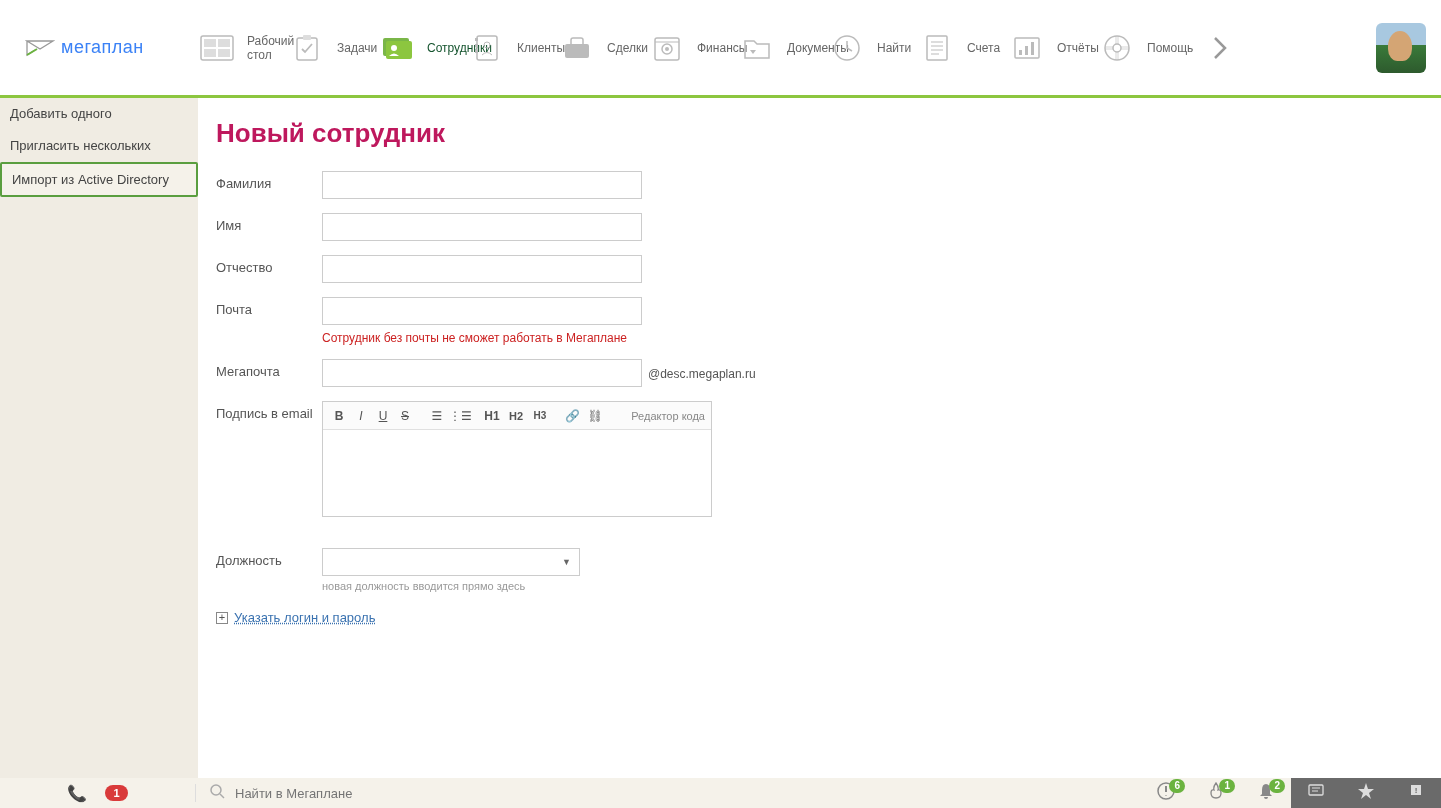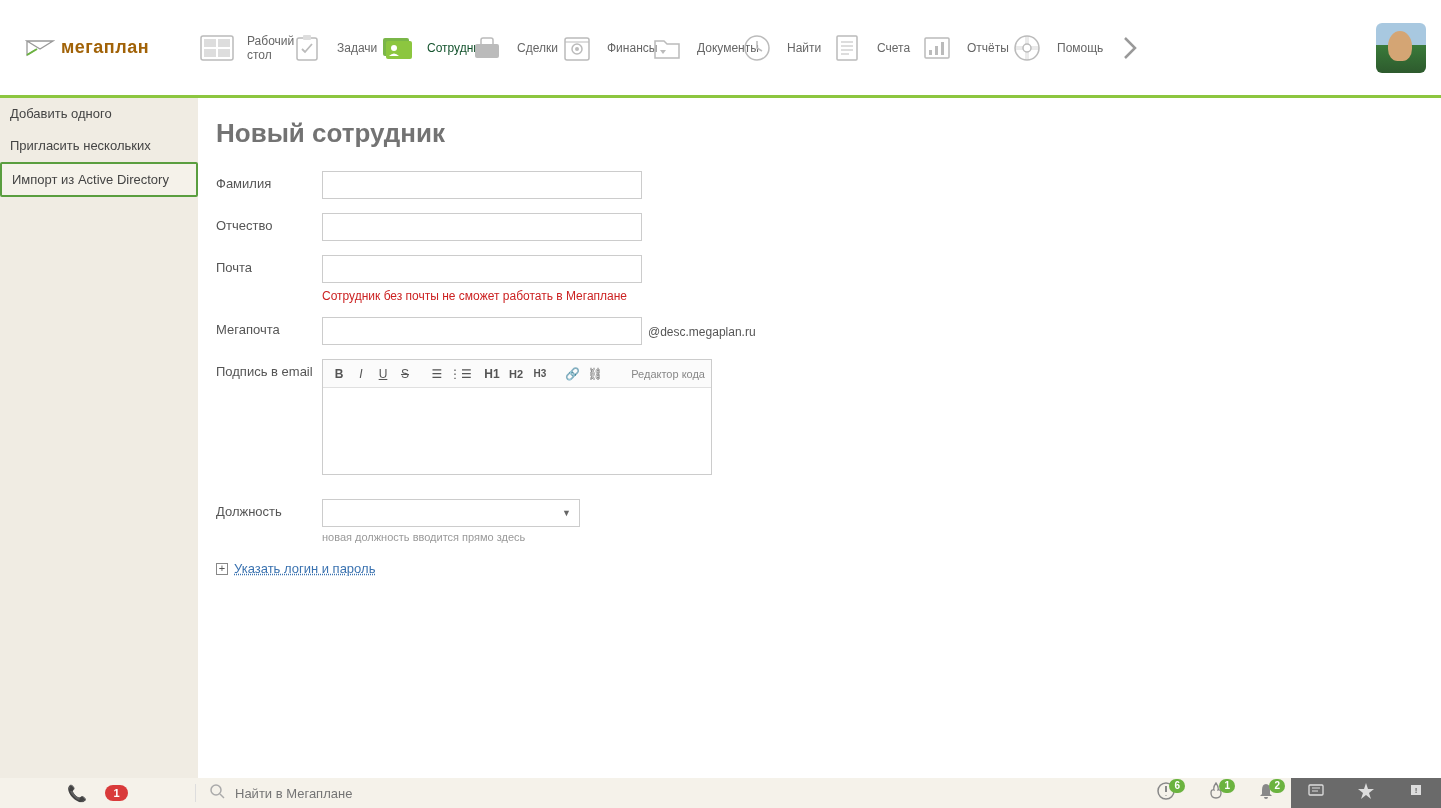--- a/index.html
+++ b/index.html
@@ -1,39 +1,39 @@
 <!DOCTYPE html>
 <html><head>
 <meta charset="utf-8">
 <style>
   * { box-sizing: border-box; margin: 0; padding: 0; }
   body { font-family: Arial, Helvetica, sans-serif; font-size: 14px; color: #333; background: #fff; width: 1441px; height: 808px; overflow: hidden; position: relative; }
   
   .top-header { height: 98px; display: flex; align-items: center; border-bottom: 3px solid #8cc63f; }
   .logo { width: 195px; padding: 0 25px; display: flex; align-items: center; gap: 6px; }
   .logo-icon { width: 30px; height: 22px; position: relative; }
-  .logo-text { font-size: 18px; font-weight: 700; color: #a16207; letter-spacing: 0.5px; }
+  .logo-text { font-size: 18px; font-weight: 400; color: #3b82f6; letter-spacing: 0.5px; }
   
   .nav-items { display: flex; gap: 0; }
   .nav-item { width: 90px; display: flex; flex-direction: row; align-items: center; gap: 8px; cursor: pointer; padding: 10px 0; }
   .nav-icon-box { width: 44px; height: 36px; display: flex; align-items: center; justify-content: center; }
   .nav-label { font-size: 12px; color: #666; }
   .nav-item.active .nav-label { color: #14532d; }
   .nav-arrow { width: 50px; display:flex; align-items:center; justify-content:center; cursor:pointer; margin-left:10px; }
   
   .avatar { width: 50px; height: 50px; border-radius: 6px; margin-left: auto; margin-right: 15px; background: linear-gradient(180deg, #a8c8e0 45%, #3a7a3a 45%, #2d5a2d 100%); position: relative; overflow: hidden; }
   .avatar::before { content:""; position:absolute; left:12px; top:8px; width:24px; height:30px; background: #d4a574; border-radius: 50% 50% 40% 40%; }
   
   .main-wrap { display: flex; height: 680px; }
   .sidebar { width: 198px; background: #f0ece3; }
   .sidebar-item { padding: 8px 10px; font-size: 13px; color: #444; cursor: pointer; border-bottom: 1px solid transparent; }
   .sidebar-item.selected { background: #f5f2ea; border: 2px solid #5a9e3f; border-radius:2px; }
   
   .content { flex: 1; padding: 20px 18px; overflow-y: auto; }
-  .page-title { font-size: 26px; font-weight: bold; color: #737373; margin-bottom: 22px; }
+  .page-title { font-size: 26px; font-weight: bold; color: #be185d; margin-bottom: 22px; }
   
   .form-row { display: flex; align-items: flex-start; margin-bottom: 14px; min-height: 28px; }
   .form-label { width: 106px; font-size: 13px; color: #555; padding-top: 5px; flex-shrink:0; }
   .form-field { flex: 0 0 auto; }
   .text-input { width: 320px; height: 28px; border: 1px solid #ccc; padding: 0 6px; font-size: 13px; }
   .hint-red { color: #cc2222; font-size: 12px; margin-top: 6px; }
   .hint-gray { color: #999; font-size: 11px; margin-top: 4px; }
   .mail-suffix { font-size: 12px; color: #555; margin-left: 6px; vertical-align: middle; display:inline-block; padding-top:2px; }
   
   .editor { width: 390px; border: 1px solid #ccc; }
@@ -119,20 +119,33 @@
             <rect x="11" y="9" width="26" height="18" rx="2" fill="#8cc63f"></rect>
             <circle cx="19" cy="16" r="3" fill="#fff"></circle>
             <path d="M14 24 Q19 19 24 24" fill="#fff"></path>
           </svg>
         </div>
       <span class="nav-label">Сотрудники</span>
     </div>
     <div class="nav-item">
       <div class="nav-icon-box">
           <svg class="nav-svg" viewBox="0 0 44 32">
+            <rect x="12" y="4" width="20" height="24" rx="2" fill="none" stroke="#bbb" stroke-width="1.5"></rect>
+            <rect x="10" y="6" width="3" height="3" fill="#bbb"></rect>
+            <rect x="10" y="12" width="3" height="3" fill="#bbb"></rect>
+            <rect x="10" y="18" width="3" height="3" fill="#bbb"></rect>
+            <circle cx="22" cy="13" r="3" fill="none" stroke="#bbb"></circle>
+            <path d="M17 23 Q22 18 27 23" fill="none" stroke="#bbb"></path>
+          </svg>
+        </div>
+      <span class="nav-label">Клиенты</span>
+    </div>
+    <div class="nav-item">
+      <div class="nav-icon-box">
+          <svg class="nav-svg" viewBox="0 0 44 32">
             <rect x="10" y="12" width="24" height="14" rx="2" fill="#bbb"></rect>
             <path d="M16 12 L16 8 Q16 6 18 6 L26 6 Q28 6 28 8 L28 12" fill="none" stroke="#bbb" stroke-width="1.5"></path>
           </svg>
         </div>
       <span class="nav-label">Сделки</span>
     </div>
     <div class="nav-item">
       <div class="nav-icon-box">
           <svg class="nav-svg" viewBox="0 0 44 32">
             <rect x="10" y="6" width="24" height="22" rx="2" fill="none" stroke="#bbb" stroke-width="1.5"></rect>
@@ -205,20 +218,24 @@
     <div class="sidebar-item">Добавить одного</div>
     <div class="sidebar-item">Пригласить нескольких</div>
     <div class="sidebar-item selected">Импорт из Active Directory</div>
   </div>
 
   <div class="content">
     <h1 class="page-title">Новый сотрудник</h1>
 
     <div class="form-row">
       <div class="form-label">Фамилия</div>
+      <div class="form-field"><input class="text-input" type="text" style=""></div>
+    </div>
+    <div class="form-row">
+      <div class="form-label">Имя</div>
       <div class="form-field"><input class="text-input" type="text" style=""></div>
     </div>
     <div class="form-row">
       <div class="form-label">Отчество</div>
       <div class="form-field"><input class="text-input" type="text" style=""></div>
     </div>
     <div class="form-row">
       <div class="form-label">Почта</div>
       <div class="form-field">
         <input class="text-input" type="text" style="">
@@ -252,21 +269,21 @@
             <span class="ed-btn">🔗</span>
             <span class="ed-btn">⛓</span>
             <span class="ed-right">Редактор кода</span>
           </div>
           <div class="editor-body" contenteditable="true" style=""></div>
         </div>
       </div>
     </div>
 
 
-    <div class="form-row" style="margin-top:24px;">
+    <div class="form-row" style="margin-top:31px;">
       <div class="form-label">Должность</div>
       <div class="form-field">
         <div class="select-box">
           <span class="select-arrow">▼</span>
         </div>
         <div class="hint-gray">новая должность вводится прямо здесь</div>
       </div>
     </div>
 
 

